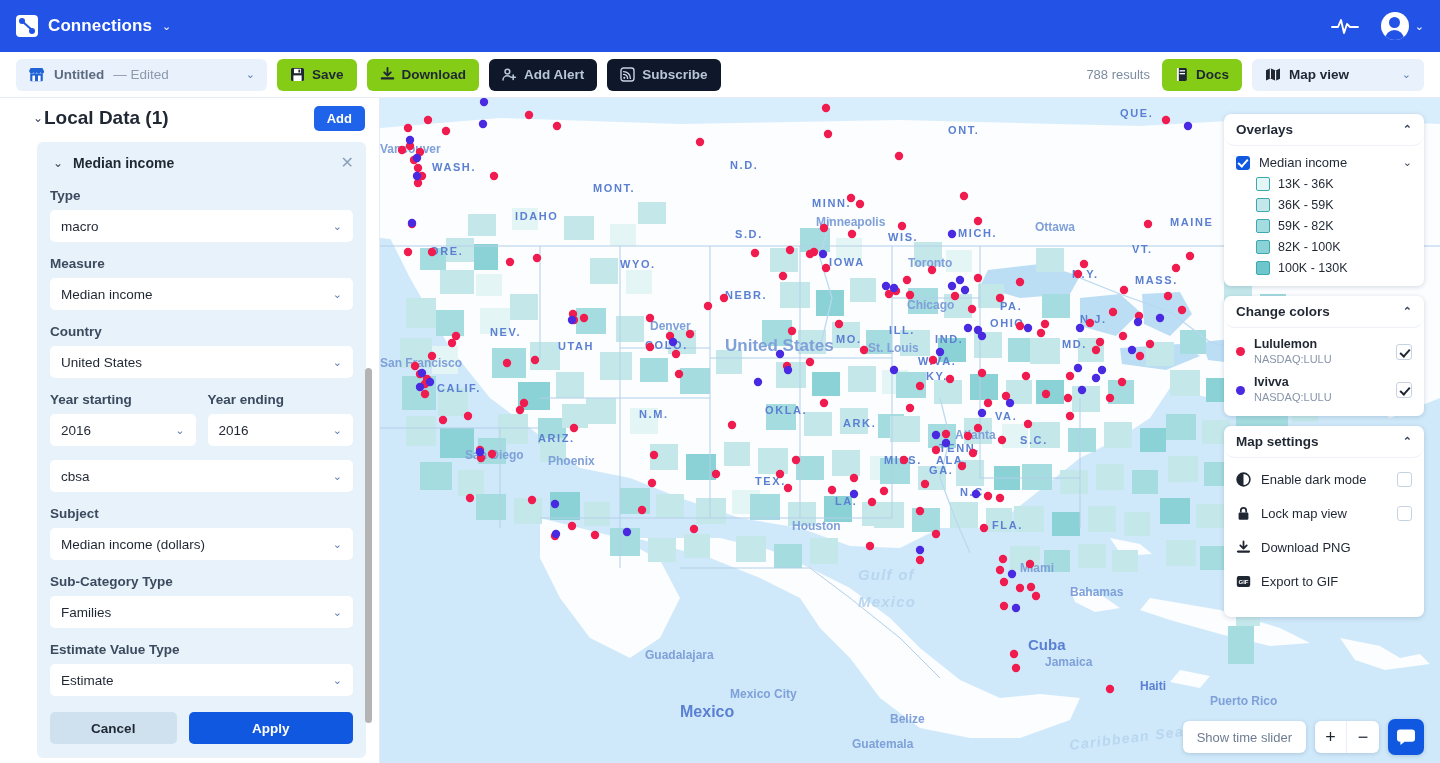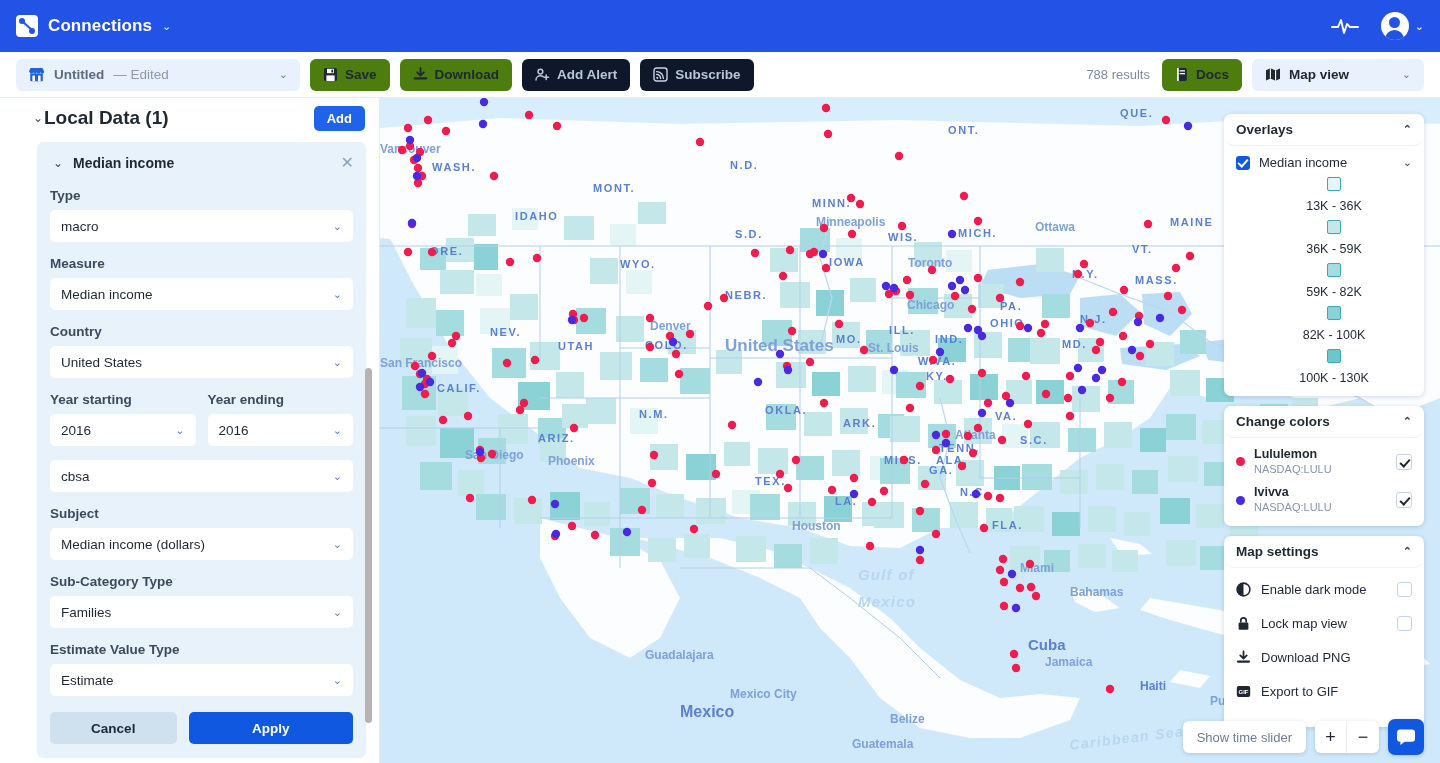--- a/index.html
+++ b/index.html
@@ -49,32 +49,32 @@
   .caret-w { font-size: 11px; color: #fff; }
 
   
   .toolbar {
     height: 46px; background: #fff; display: flex; align-items: center;
     padding: 0 16px; gap: 10px; border-bottom: 1px solid #e7ecf3;
     position: relative; z-index: 5;
   }
   .doc-title {
     display: flex; align-items: center; gap: 9px;
-    width: 284px; height: 32px; padding: 0 12px;
+    width: 251px; height: 32px; padding: 0 12px;
     background: #e9f1fd; border-radius: 6px; cursor: pointer;
     font-size: 13.5px;
   }
   .doc-title .tname { font-weight: bold; color: #5c6b80; }
   .doc-title .tedit { color: #8c99ab; }
   .doc-title .tcaret { margin-left: auto; color: #5c7fb5; font-size: 11px; }
   .store-icon { width: 17px; height: 15px; flex: none; }
   .tb-btn {
     display: flex; align-items: center; gap: 7px;
     height: 32px; padding: 0 13px; border-radius: 6px;
-    background: #4d7c0f; font-size: 13.5px; font-weight: bold;
+    background: #84cc16; font-size: 13.5px; font-weight: bold;
     color: #1f2733; cursor: pointer; border: none; white-space: nowrap;
   }
   .tb-btn.disabled { color: #b8c6d9; cursor: default; background: #0f172a; }
   .tb-btn svg { flex: none; }
   .toolbar-right { margin-left: auto; display: flex; align-items: center; gap: 10px; }
   .results-count { font-size: 13px; color: #7d8ca1; margin-right: 2px; }
   .mapview-btn {
     display: flex; align-items: center; gap: 8px;
     height: 32px; width: 172px; padding: 0 13px; border-radius: 6px;
     background: #e9f1fd; font-size: 13.5px; font-weight: bold; cursor: pointer;
@@ -165,21 +165,21 @@
     position: relative; flex: none; cursor: pointer;
   }
   .cbx-on::after {
     content: ""; position: absolute; left: 4px; top: 1.5px;
     width: 4px; height: 8px; border: solid #fff; border-width: 0 2px 2px 0;
     transform: rotate(42deg);
   }
   .ov-label { font-size: 13px; color: #1f2733; }
   .ov-row .rcaret { margin-left: auto; color: #3b4a5e; font-size: 11px; cursor: pointer; }
   .legend { margin-top: 7px; padding-left: 20px; display: flex; flex-direction: column; gap: 7px; }
-  .leg-item { display: flex; align-items: center; gap: 8px; flex-direction: column; }
+  .leg-item { display: flex; gap: 8px; }
   .leg-sw { width: 14px; height: 14px; border: 1px solid #3ea8b2; border-radius: 2px; flex: none; }
   .leg-txt { font-size: 12.5px; color: #1f2733; }
   .cc-row { display: flex; align-items: center; gap: 9px; margin-bottom: 9px; }
   .cc-row:last-child { margin-bottom: 0; }
   .cc-dot { width: 9px; height: 9px; border-radius: 50%; flex: none; }
   .cc-texts { display: flex; flex-direction: column; line-height: 1.25; }
   .cc-name { font-size: 12.5px; font-weight: bold; color: #1f2733; }
   .cc-tick { font-size: 11px; color: #8794a8; }
   .cbx-box {
     margin-left: auto; width: 16px; height: 16px; border: 1px solid #c6d3e3;

